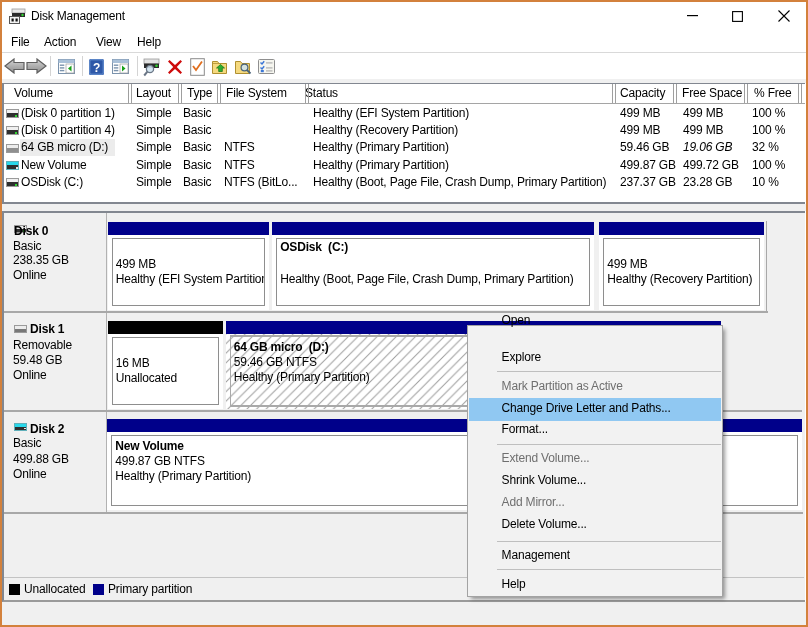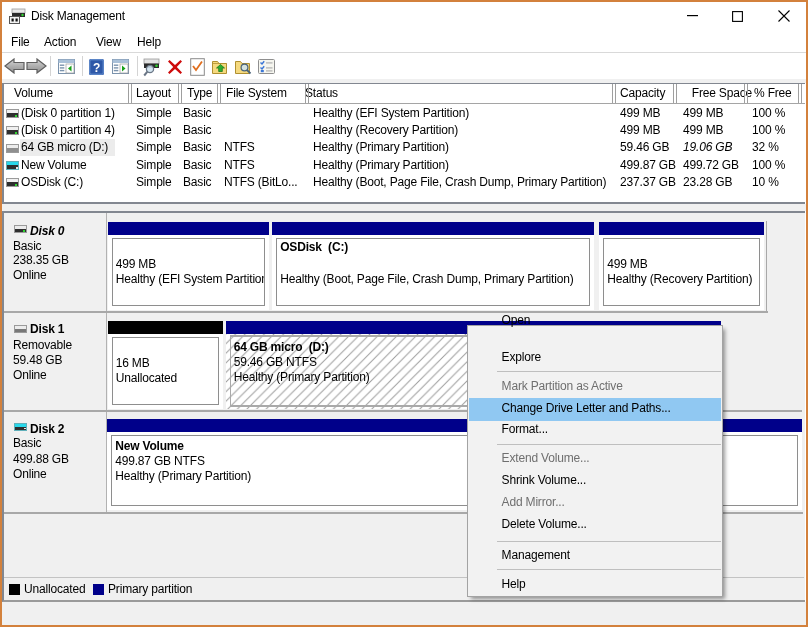--- a/index.html
+++ b/index.html
@@ -132,21 +132,21 @@
 </svg>
 
 <div class="a" style="left:2px;top:83px;width:803px;height:121px;background:#fff;border-top:1px solid #828790;border-left:2px solid #828790;border-bottom:2px solid #828790;"></div>
 <div id="listhdr">
   <div class="a" style="left:14px;top:85px;width:100px;height:17px;line-height:17px;">Volume</div>
   <div class="a" style="left:136px;top:85px;width:45px;height:17px;line-height:17px;">Layout</div>
   <div class="a" style="left:187px;top:85px;width:32px;height:17px;line-height:17px;">Type</div>
   <div class="a" style="left:226px;top:85px;width:80px;height:17px;line-height:17px;">File System</div>
   <div class="a" style="left:305px;top:85px;width:60px;height:17px;line-height:17px;">Status</div>
   <div class="a" style="left:620px;top:85px;width:55px;height:17px;line-height:17px;">Capacity</div>
-  <div class="a" style="left:682px;top:85px;width:70px;height:17px;line-height:17px;text-align:right;">Free Space</div>
+  <div class="a" style="left:682px;top:85px;width:70px;height:17px;line-height:17px;">Free Space</div>
   <div class="a" style="left:754px;top:85px;width:48px;height:17px;line-height:17px;">% Free</div>
   <div class="a" style="left:128px;top:84px;width:1px;height:19px;background:#9f9f9f;"></div>
   <div class="a" style="left:131px;top:84px;width:1px;height:19px;background:#9f9f9f;"></div>
   <div class="a" style="left:178px;top:84px;width:1px;height:19px;background:#9f9f9f;"></div>
   <div class="a" style="left:181px;top:84px;width:1px;height:19px;background:#9f9f9f;"></div>
   <div class="a" style="left:217px;top:84px;width:1px;height:19px;background:#9f9f9f;"></div>
   <div class="a" style="left:220px;top:84px;width:1px;height:19px;background:#9f9f9f;"></div>
   <div class="a" style="left:305px;top:84px;width:1px;height:19px;background:#9f9f9f;"></div>
   <div class="a" style="left:308px;top:84px;width:1px;height:19px;background:#9f9f9f;"></div>
   <div class="a" style="left:612px;top:84px;width:1px;height:19px;background:#9f9f9f;"></div>
@@ -229,21 +229,21 @@
 
 <div class="a" style="left:2px;top:204px;width:804px;height:7px;background:#f0f0f0;"></div>
 <div class="a" id="pane" style="left:2px;top:211px;width:803px;height:391px;background:#f0f0f0;border-top:2px solid #828790;border-left:2px solid #828790;border-bottom:2px solid #9a9a9a;"></div>
 <div id="bands">
 
   <div class="a" style="left:105.5px;top:213px;width:1px;height:300px;background:#b2b2b2;"></div>
 
   <div class="a" style="left:14px;top:225px;width:13px;height:8px;background:linear-gradient(#ececec 0 45%,#2e2e2e 45% 100%);border:0.5px solid #9a9a9a;">
       <div class="a" style="left:8px;top:3.8px;width:2.2px;height:2.2px;background:#2fd42f;"></div>
     </div>
-  <div class="a bold" style="left:30px;top:224px;height:15px;line-height:15px;font-style:italic;">Disk 0</div>
+  <div class="a bold" style="left:14px;top:224px;height:15px;line-height:15px;">Disk 0</div>
   <div class="ltxt" style="top:238.5px;">Basic</div>
   <div class="ltxt" style="top:253px;">238.35 GB</div>
   <div class="ltxt" style="top:267.5px;">Online</div>
 
   <div class="a" style="left:107.5px;top:221.5px;width:161px;height:88px;background:#fff;">
     <div class="navy a" style="left:0;top:0;width:161px;height:13px;"></div>
     <div class="cellbox" style="left:4px;top:16px;width:153px;height:68px;">
       <div class="a" style="left:3.2px;top:18px;height:15px;line-height:15px;white-space:nowrap;">499 MB</div>
       <div class="a" style="left:3.2px;top:33px;height:15px;line-height:15px;white-space:nowrap;overflow:hidden;width:148px;">Healthy (EFI System Partition)</div>
     </div>

